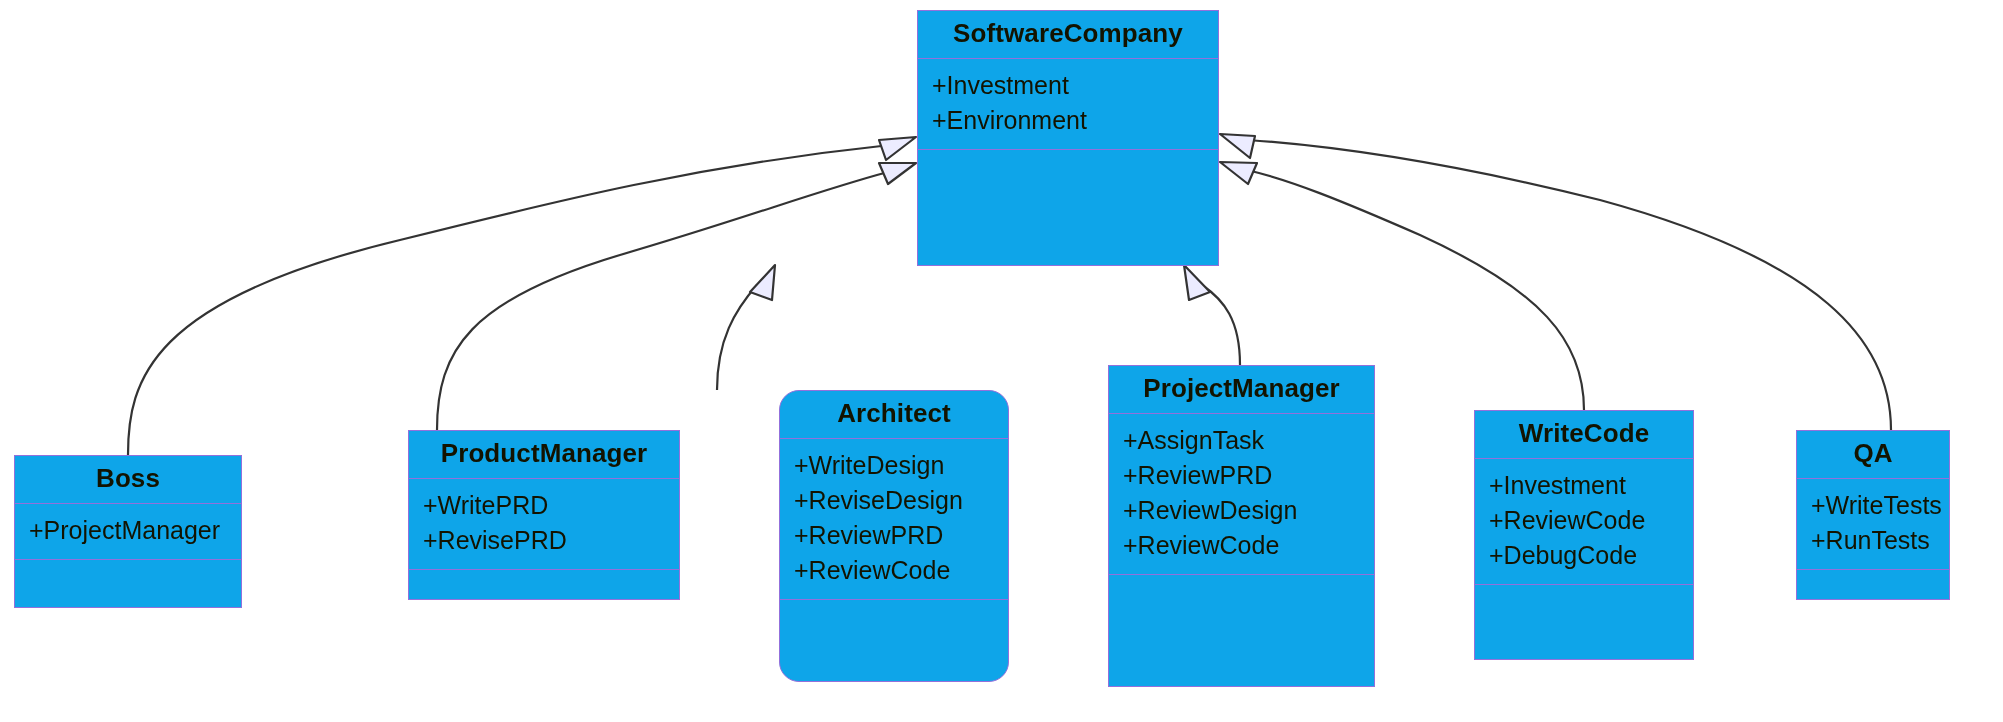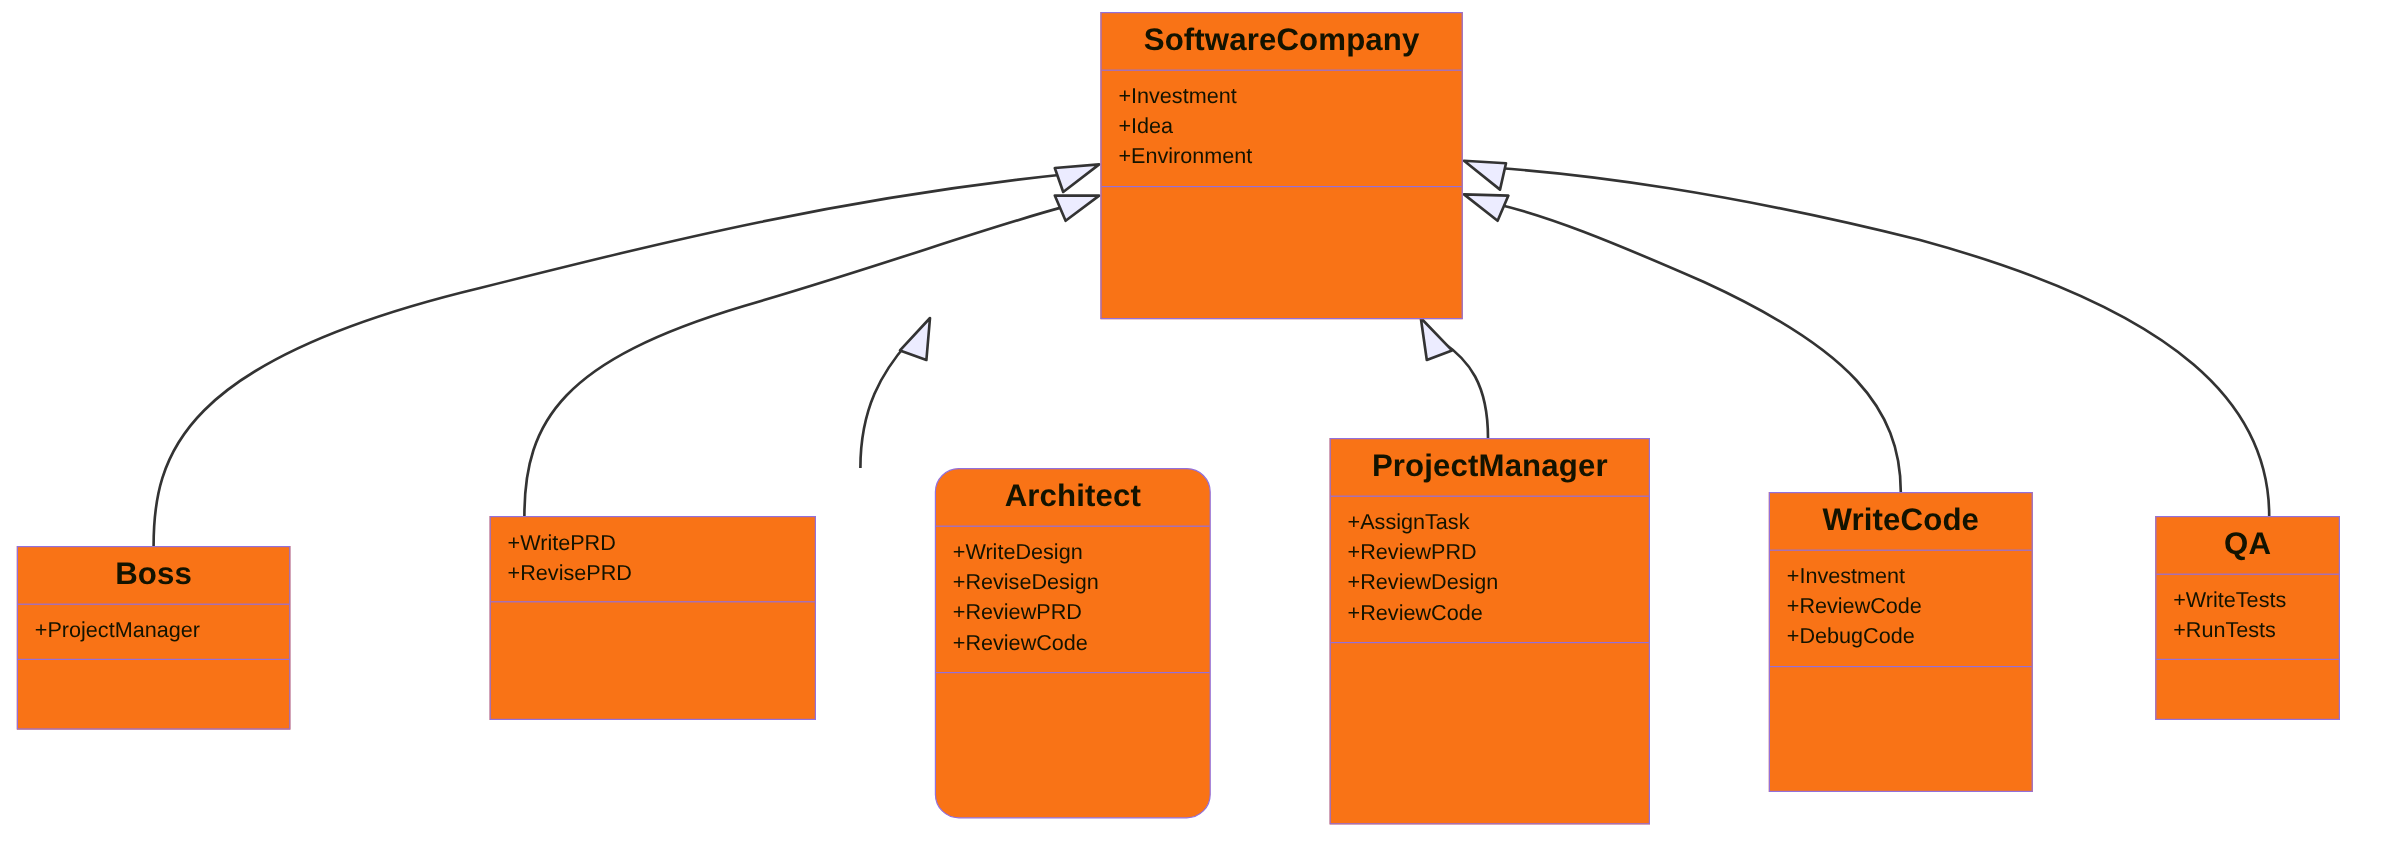--- a/index.html
+++ b/index.html
@@ -21,21 +21,21 @@
     position: absolute;
     left: 0;
     top: 0;
     width: 2003px;
     height: 722px;
     pointer-events: none;
   }
   .uml-class {
     position: absolute;
     box-sizing: border-box;
-    background: #f97316;
+    background: #0ea5e9;
     border: 1.6px solid #9370db;
     display: flex;
     flex-direction: column;
   }
   .class-title {
     font-weight: bold;
     font-size: 26px;
     color: #131300;
     text-align: center;
     padding: 7px 10px 9px 10px;
@@ -43,21 +43,21 @@
     letter-spacing: 0.1px;
     white-space: nowrap;
   }
   .class-members {
     padding: 9px 14px 11px 14px;
     border-bottom: 1.6px solid #9370db;
     display: flex;
     flex-direction: column;
   }
   .member-row {
-    font-size: 18px;
+    font-size: 25px;
     color: #131300;
     line-height: 1.4;
     white-space: nowrap;
   }
   .class-methods {
     min-height: 19px;
     flex: 1 1 auto;
   }
 </style>
 </head>
@@ -95,35 +95,35 @@
     <g>
       <path d="M 1891 430 C 1891 340 1820 260 1600 200 C 1440 160 1320 145 1248 140" fill="none" stroke="#333333" stroke-width="2.2"></path>
       <polygon points="1220,134 1250,158 1255,136" fill="#ececff" stroke="#333333" stroke-width="2.2" stroke-linejoin="round"></polygon>
     </g>
   </svg>
 
   <div class="uml-class" style="left:917px; top:10px; width:302px; height:256px;">
     <div class="class-title">SoftwareCompany</div>
     <div class="class-members">
       <div class="member-row">+Investment</div>
-      <div class="member-row">+Idea</div>
       <div class="member-row">+Environment</div>
     </div>
     <div class="class-methods"></div>
   </div>
 
   <div class="uml-class" style="left:14px; top:455px; width:228px; height:153px;">
     <div class="class-title">Boss</div>
     <div class="class-members">
       <div class="member-row">+ProjectManager</div>
     </div>
     <div class="class-methods"></div>
   </div>
 
   <div class="uml-class" style="left:408px; top:430px; width:272px; height:170px;">
+    <div class="class-title">ProductManager</div>
     <div class="class-members">
       <div class="member-row">+WritePRD</div>
       <div class="member-row">+RevisePRD</div>
     </div>
     <div class="class-methods"></div>
   </div>
 
   <div class="uml-class" style="left:779px; top:390px; width:230px; height:292px;border-radius:20px;">
     <div class="class-title">Architect</div>
     <div class="class-members">

